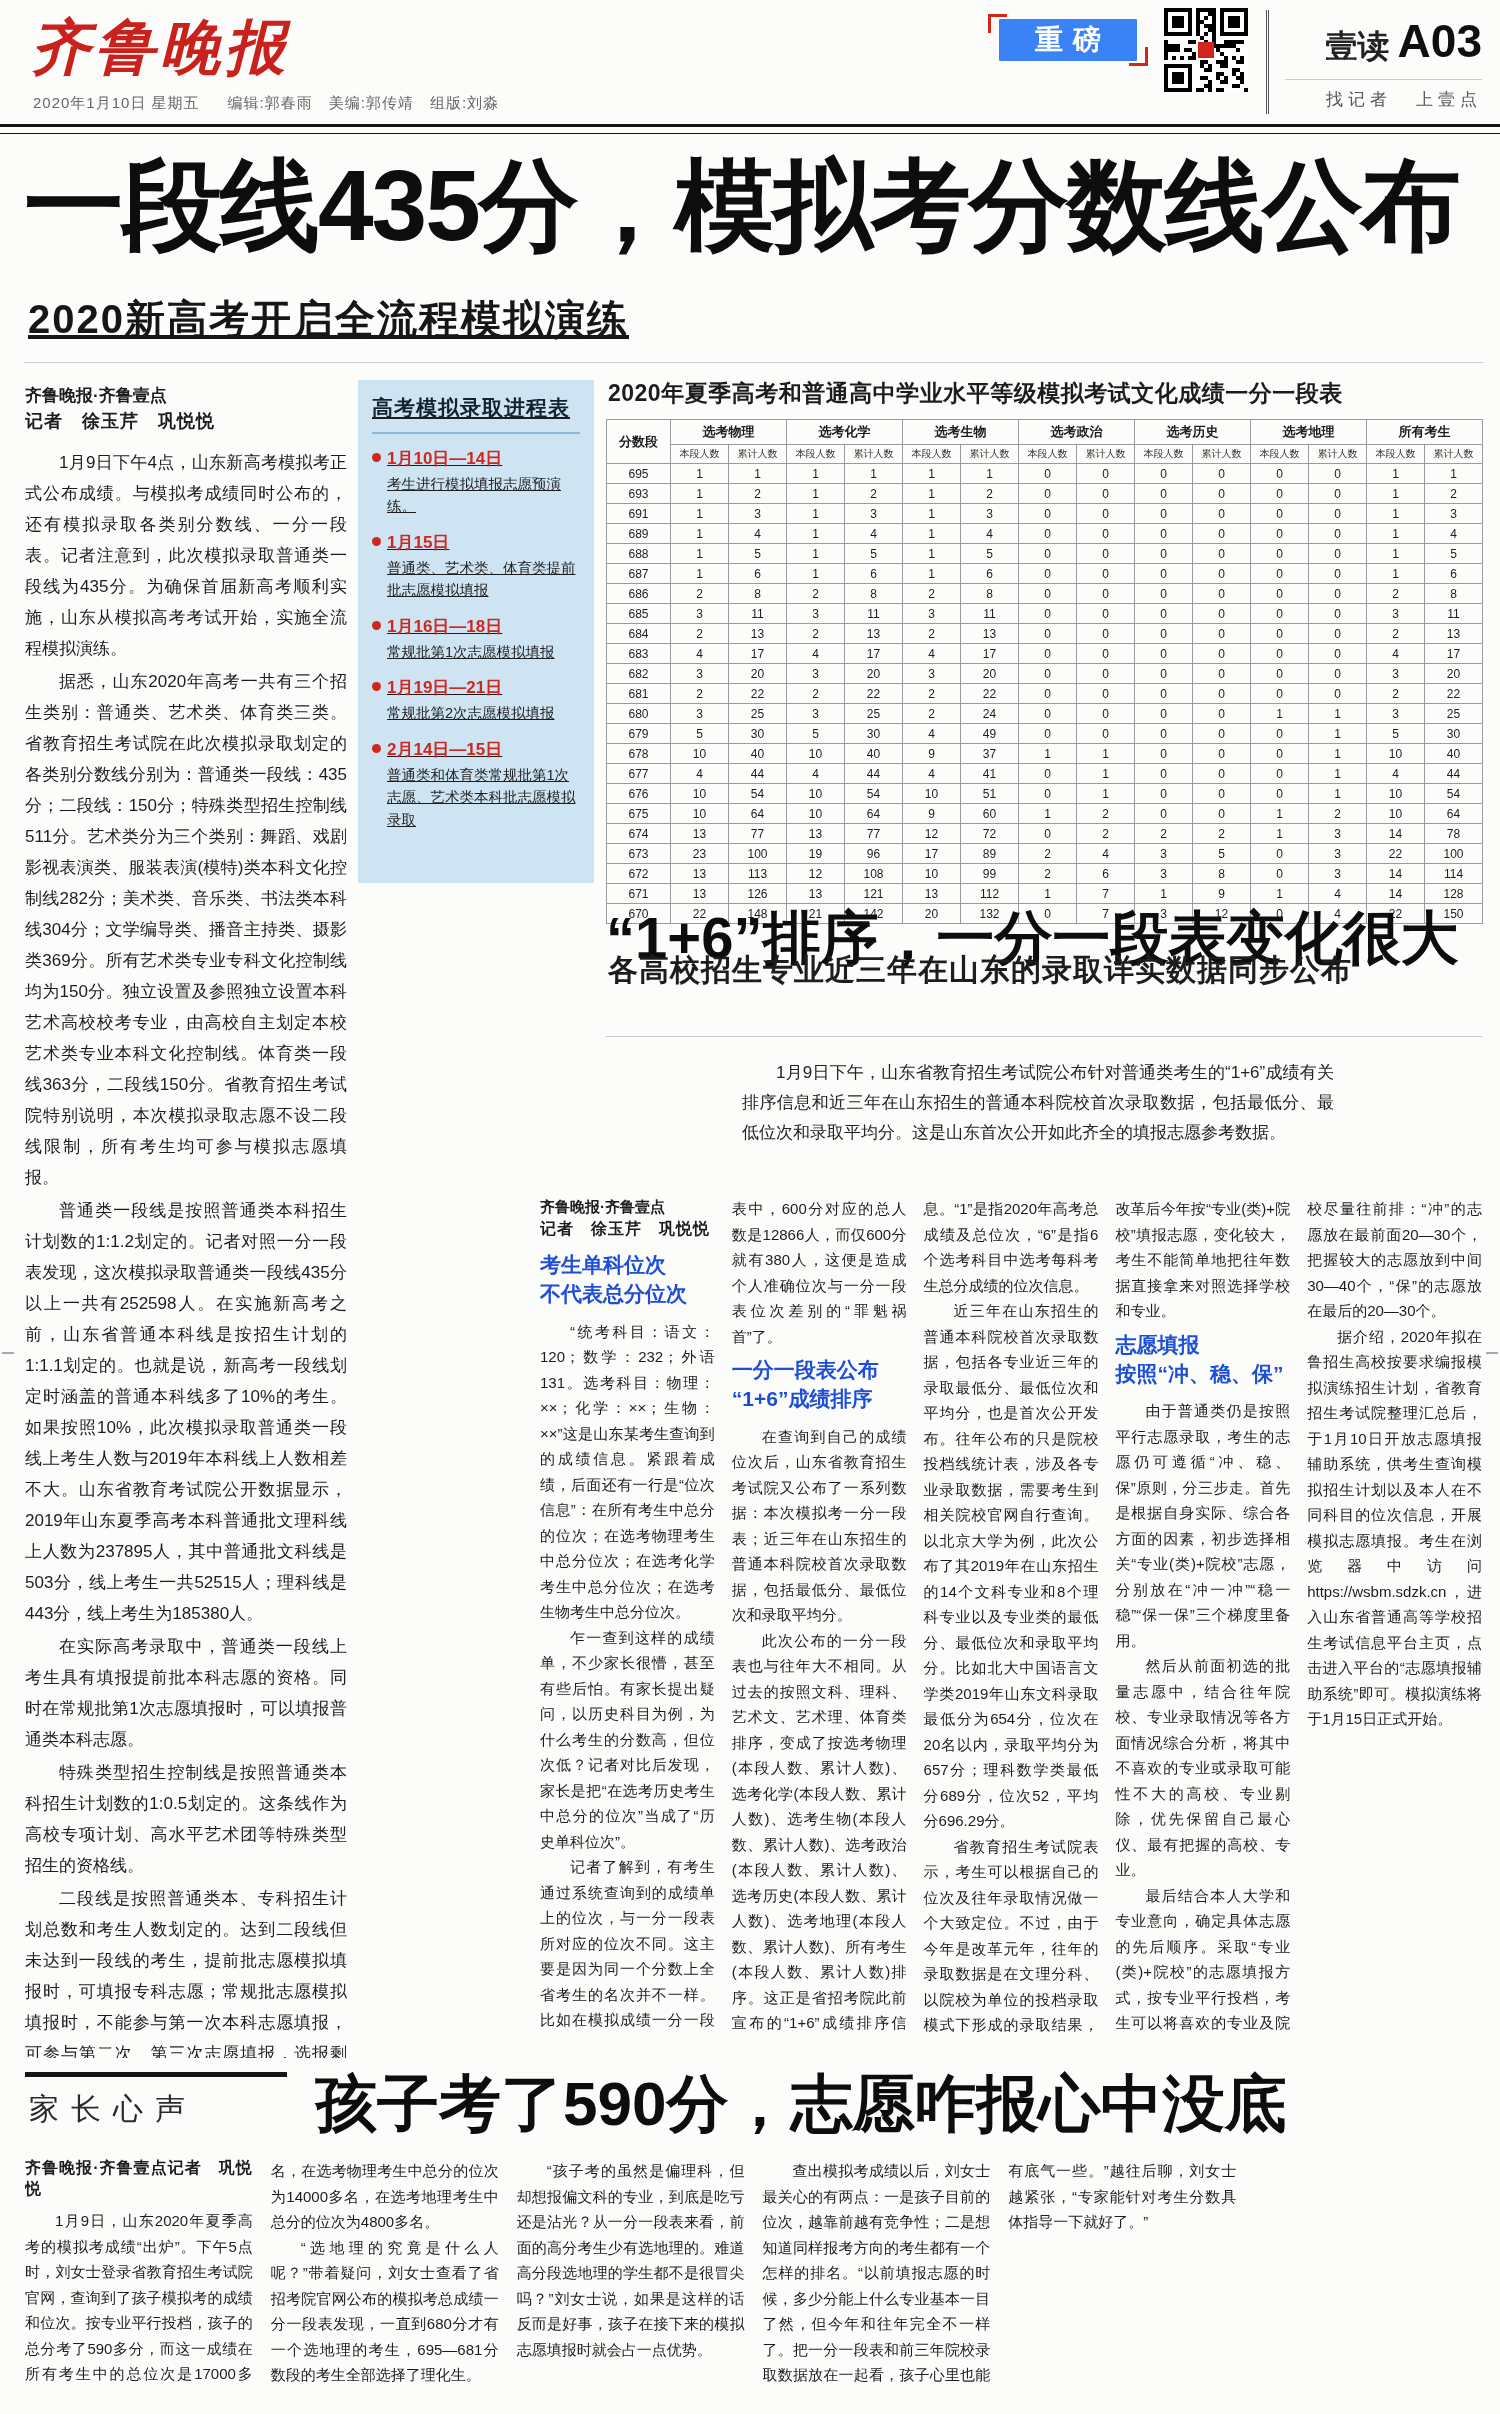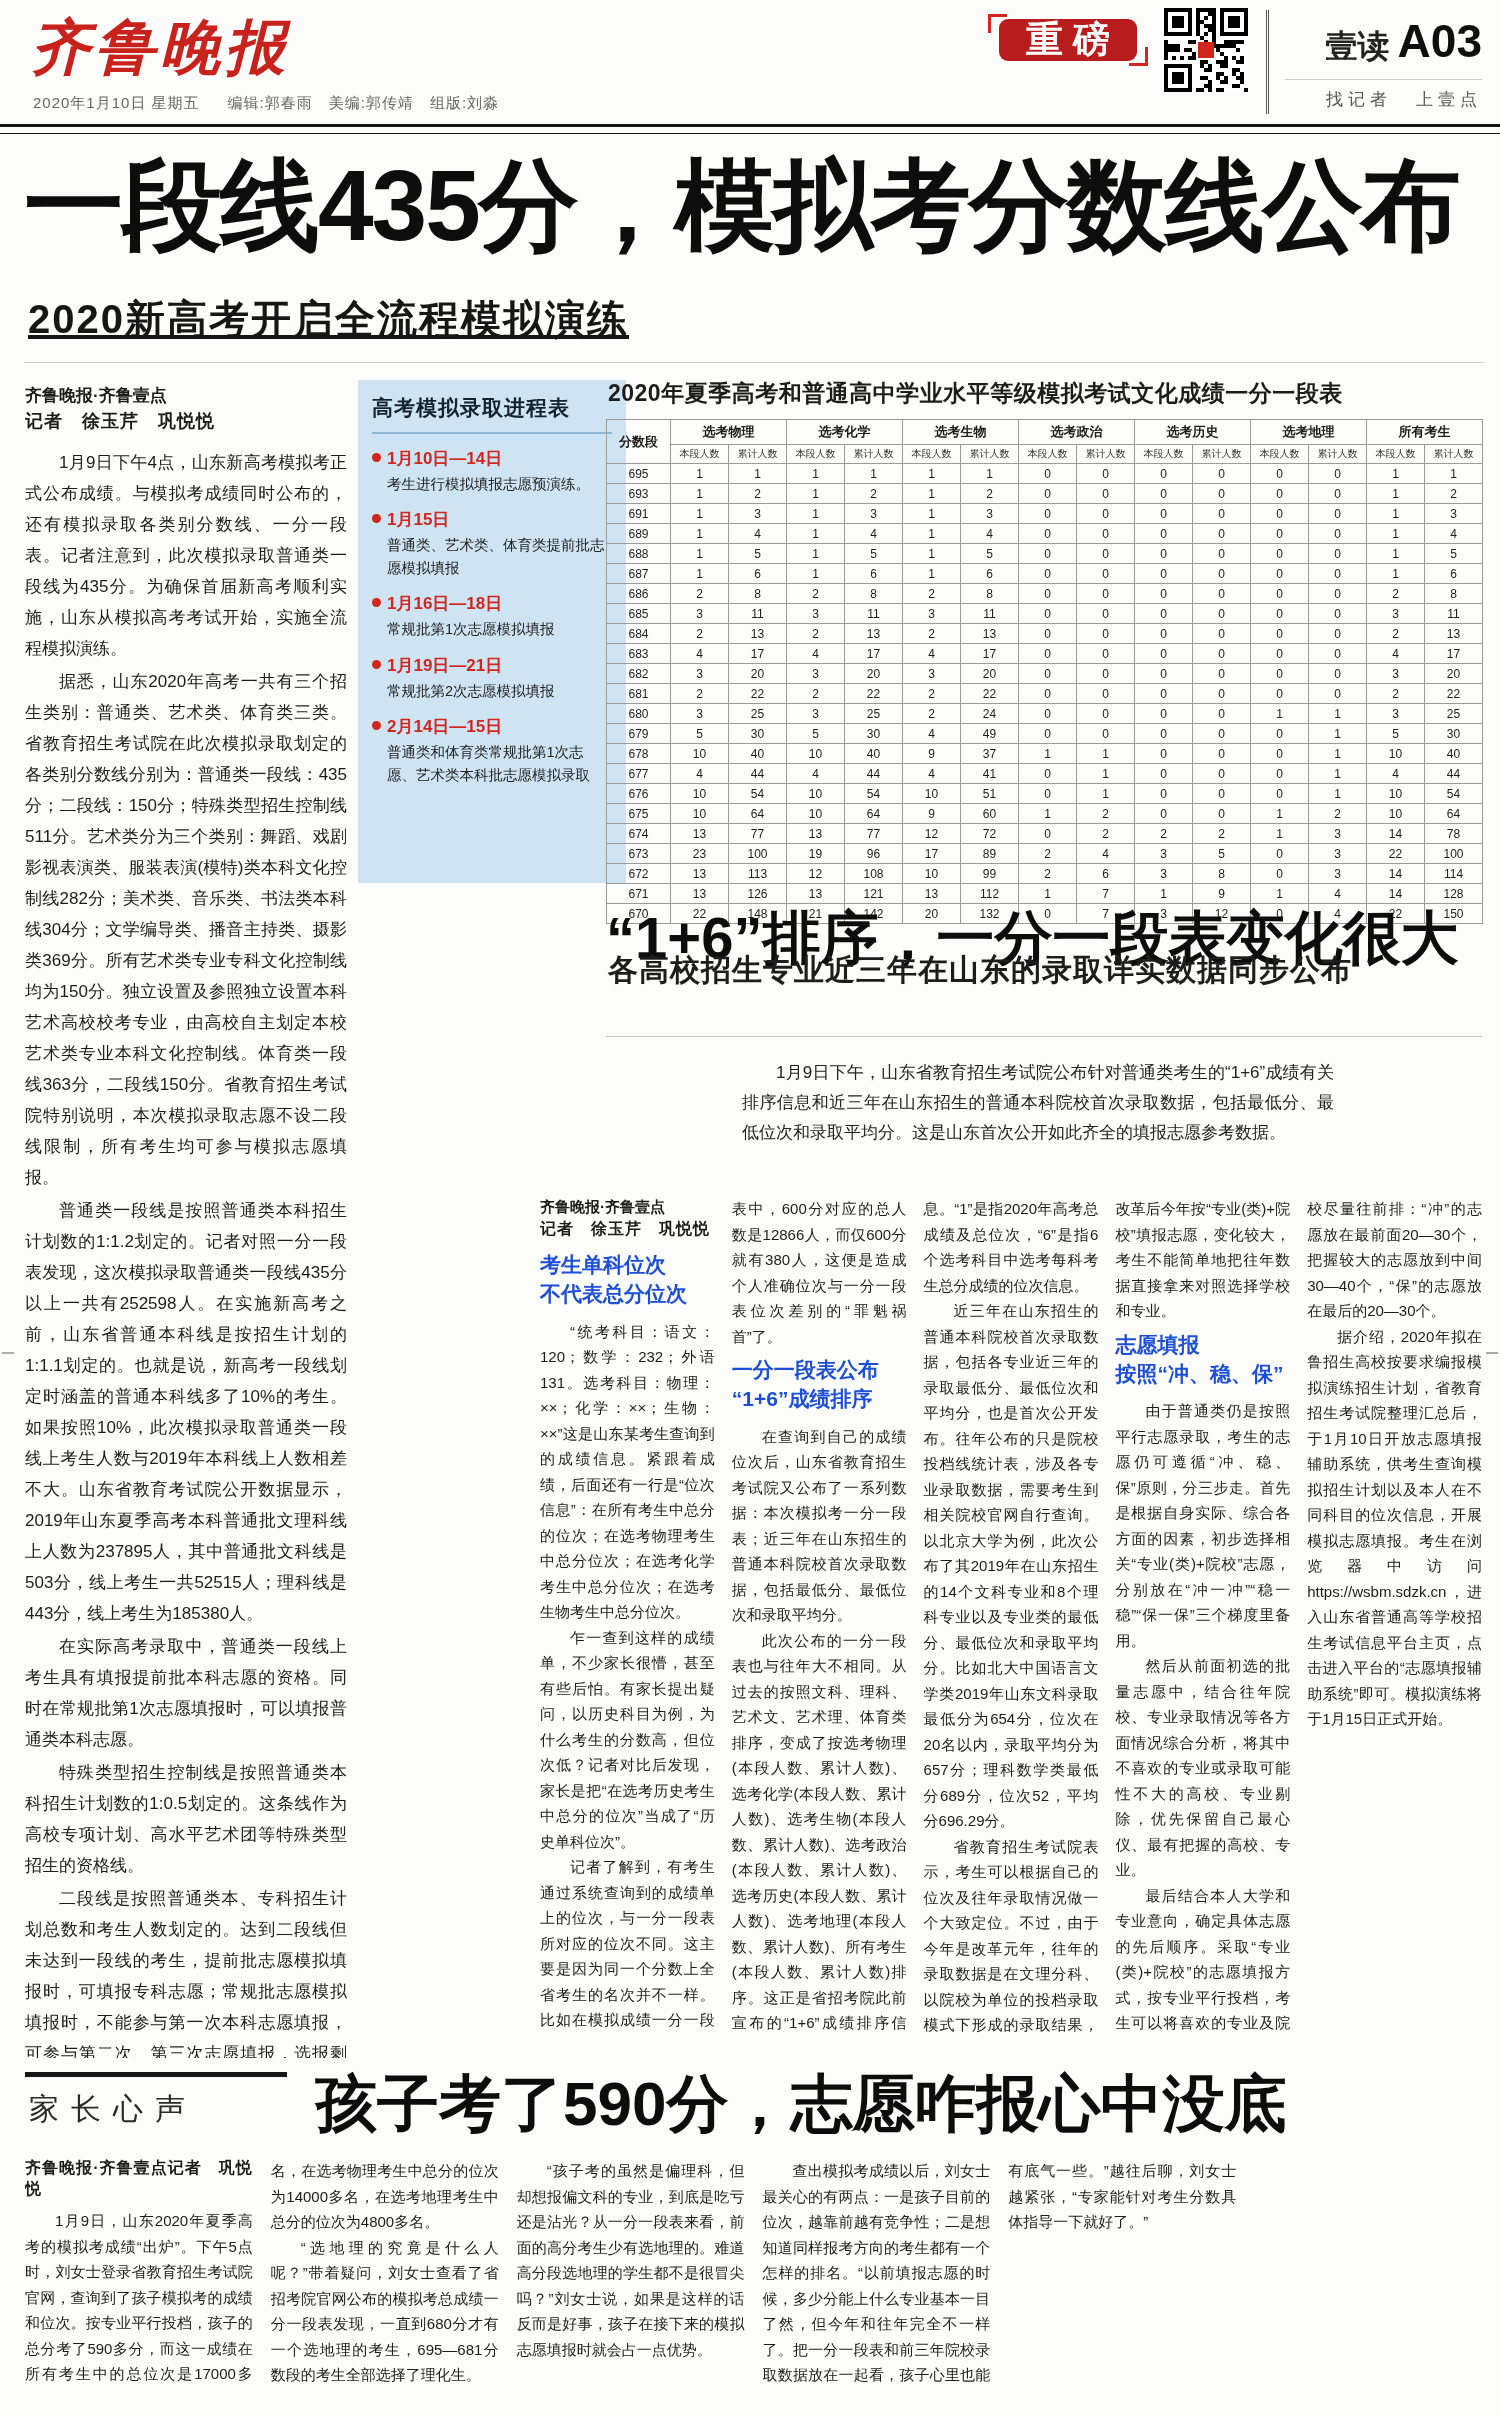--- a/index.html
+++ b/index.html
@@ -10,23 +10,23 @@
   
   .masthead{position:absolute;left:30px;top:8px;font-family:"Liberation Serif","DejaVu Serif",serif;
             font-size:60px;font-weight:900;font-style:italic;color:#c9211c;letter-spacing:5px;}
   .dateline{position:absolute;left:33px;top:94px;font-size:15px;color:#666;letter-spacing:1px;}
   .dateline .staff{margin-left:28px;}
   .badge{position:absolute;left:988px;top:14px;width:160px;height:52px;}
   .badge::before{content:"";position:absolute;left:0;top:0;width:16px;height:16px;
                  border-left:3px solid #d0261d;border-top:3px solid #d0261d;}
   .badge::after{content:"";position:absolute;right:0;bottom:0;width:16px;height:16px;
                 border-right:3px solid #d0261d;border-bottom:3px solid #d0261d;}
-  .badge-inner{position:absolute;inset:5px 11px;background:#b91c1c;color:#fff;font-size:37px;
+  .badge-inner{position:absolute;inset:5px 11px;background:#3b82f6;color:#fff;font-size:28px;
                font-weight:800;display:flex;align-items:center;justify-content:center;
-               letter-spacing:10px;border-radius:9px;text-indent:10px;}
+               letter-spacing:10px;border-radius:1px;text-indent:10px;}
   .qr{position:absolute;left:1164px;top:8px;width:84px;height:84px;}
   .section-block{position:absolute;right:18px;top:10px;width:216px;height:104px;
                  border-left:3px double #555;padding-left:16px;box-sizing:border-box;}
   .section-titles{display:flex;align-items:baseline;justify-content:flex-end;gap:8px;margin-top:4px;}
   .section-name{font-size:32px;font-weight:600;color:#222;}
   .page-no{font-size:46px;font-weight:900;color:#0f0f0f;}
   .reader-links{display:flex;justify-content:flex-end;gap:24px;margin-top:10px;font-size:17px;
                 color:#555;letter-spacing:5px;border-top:1px solid #ccc;padding-top:8px;}
   .header-rule{position:absolute;left:0;right:0;top:124px;height:6px;
                border-top:3px solid #141414;border-bottom:1px solid #141414;}
@@ -38,22 +38,22 @@
                     color:#161616;letter-spacing:2px;text-decoration:underline;}
   .rule-light{position:absolute;left:24px;right:16px;top:362px;border-top:1px solid #cfcfcf;}
 
   
   .article1{position:absolute;left:25px;top:382px;width:322px;height:1676px;overflow:hidden;text-align:justify;}
   .byline-org{font-size:17px;font-weight:700;margin:2px 0;}
   .byline-rep{font-size:18px;font-weight:700;letter-spacing:1px;margin-bottom:14px;}
   .article1 .para{font-size:17px;line-height:31px;text-indent:2em;margin-bottom:2px;}
 
   
-  .timeline{position:absolute;left:358px;top:380px;width:268px;height:503px;background:#cfe4f3;
-            padding:14px;box-sizing:border-box;}
+  .timeline{position:absolute;left:358px;top:380px;width:236px;height:503px;background:#cfe4f3;
+            padding:14px;box-sizing:border-box;text-decoration:underline;}
   .timeline-title{font-size:21px;font-weight:800;color:#122230;padding-bottom:10px;
                   border-bottom:2px solid #8fb8d4;letter-spacing:1px;}
   .tl-item{margin-top:13px;}
   .tl-date{color:#d0261d;font-weight:800;font-size:17px;}
   .tl-dot{display:inline-block;width:9px;height:9px;border-radius:50%;background:#d0261d;
           margin-right:6px;vertical-align:2px;}
   .tl-text{font-size:14.5px;line-height:1.55;color:#222;margin-top:3px;padding-left:15px;}
 
   
   .table-wrap{position:absolute;left:606px;top:378px;width:876px;}

